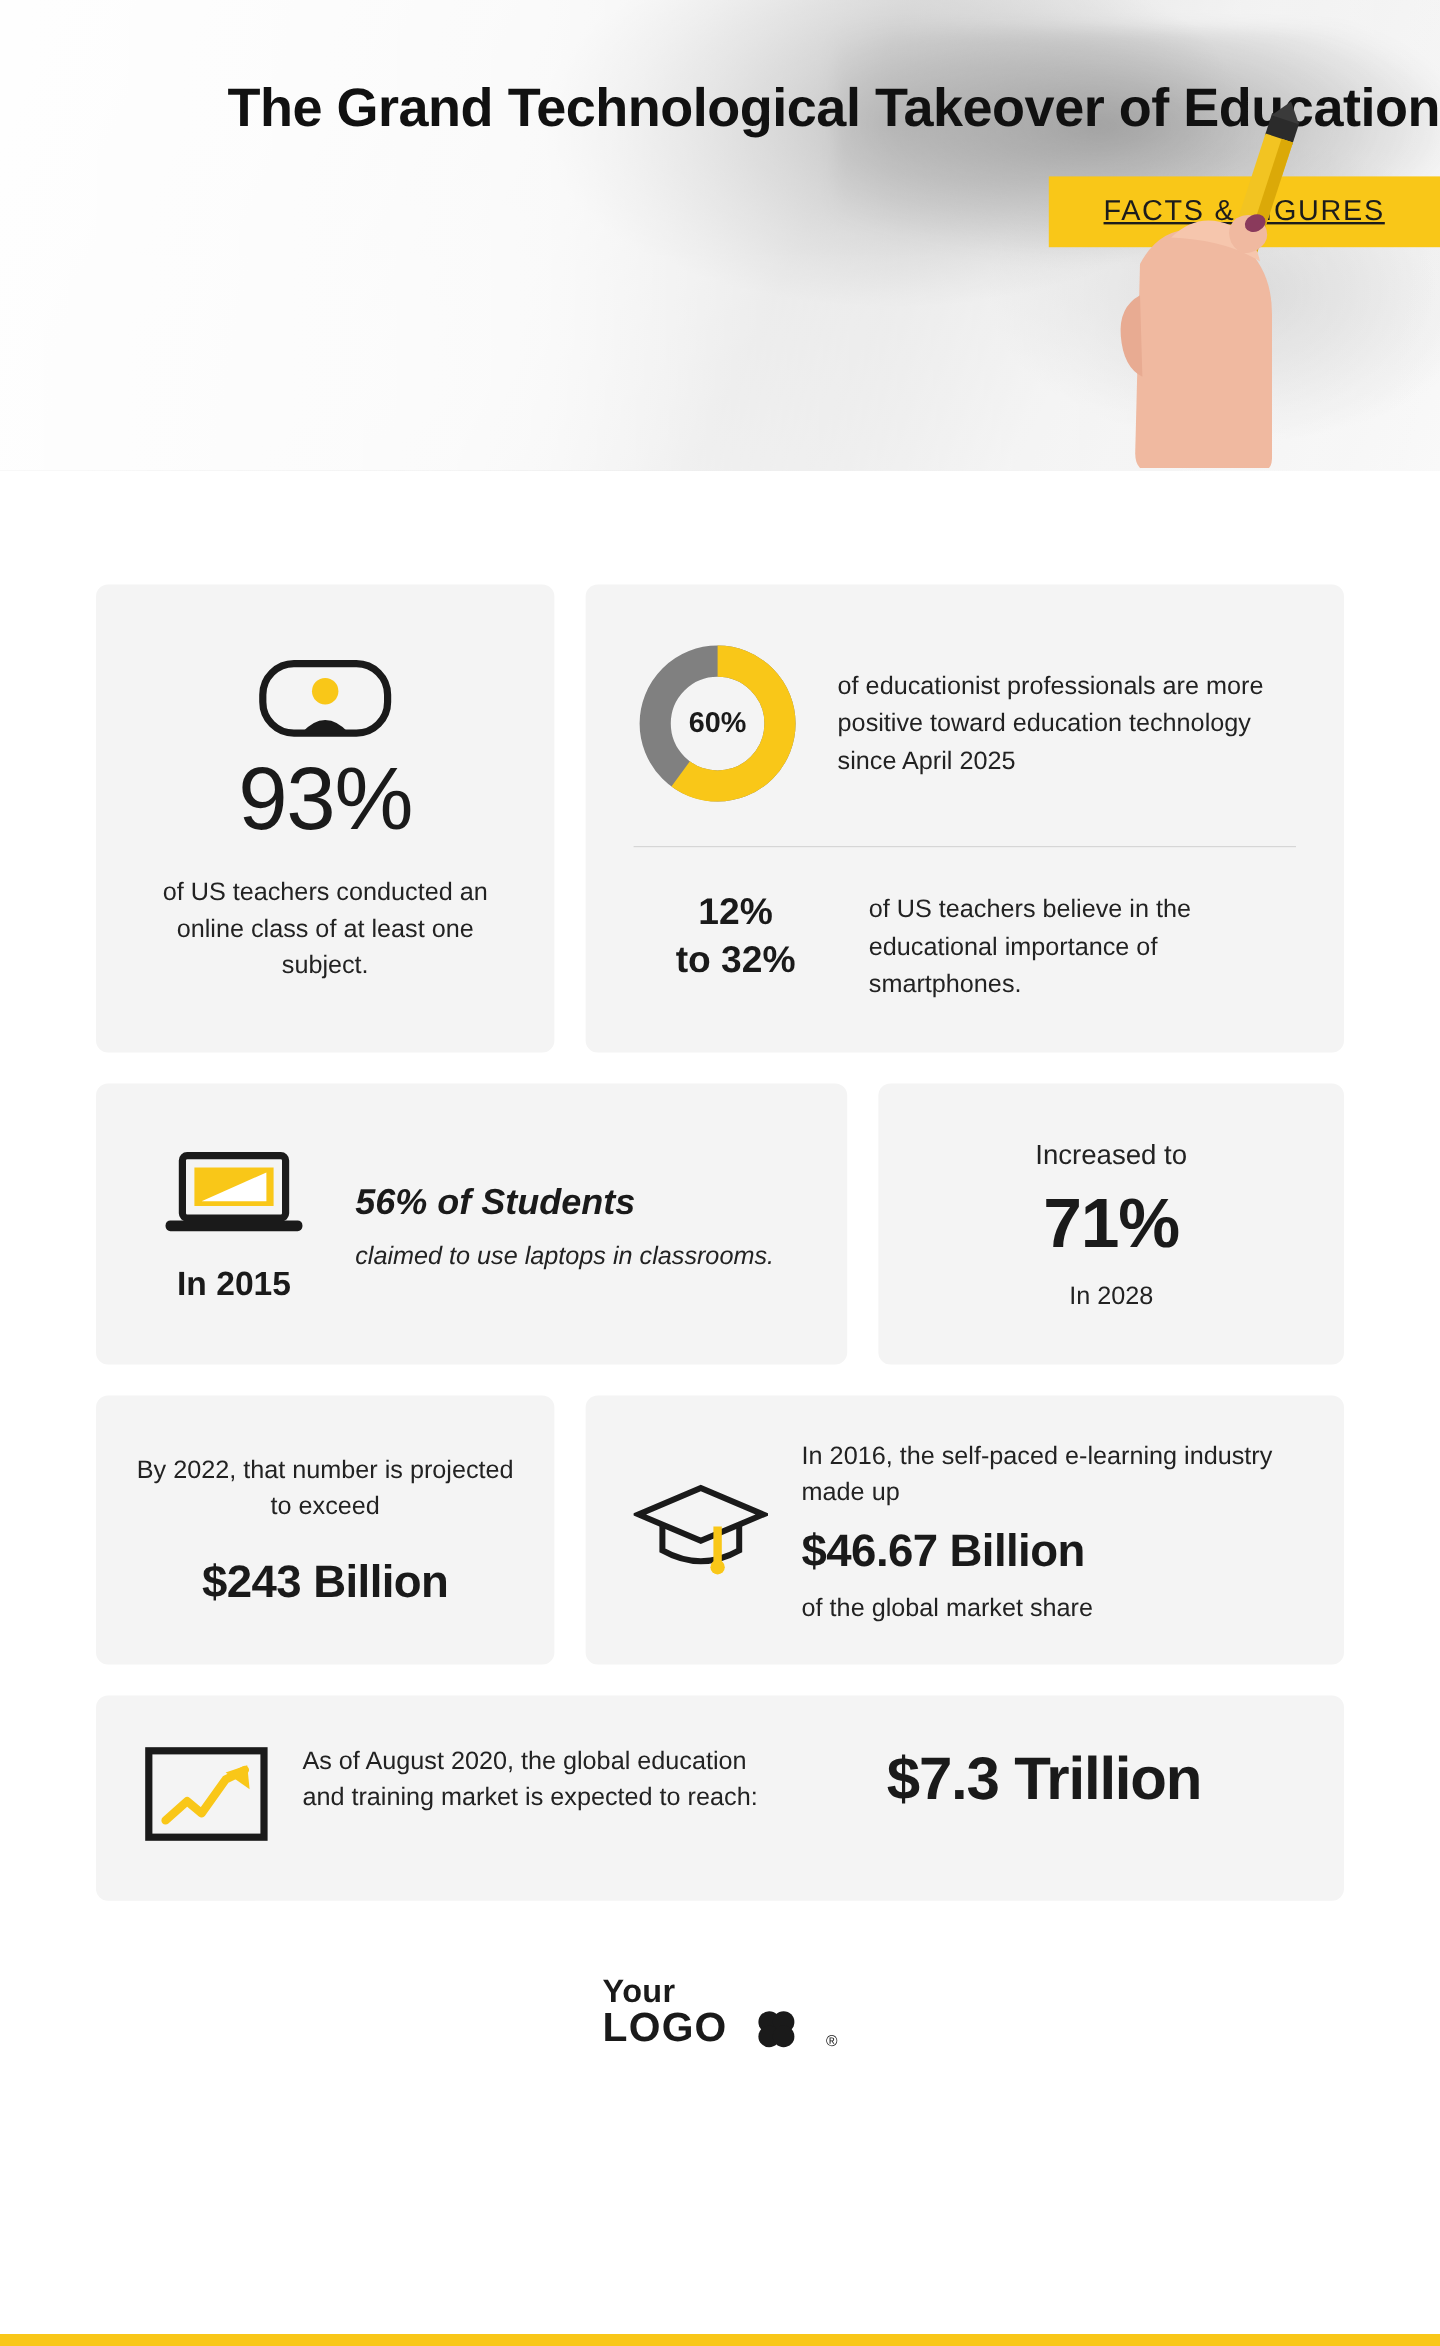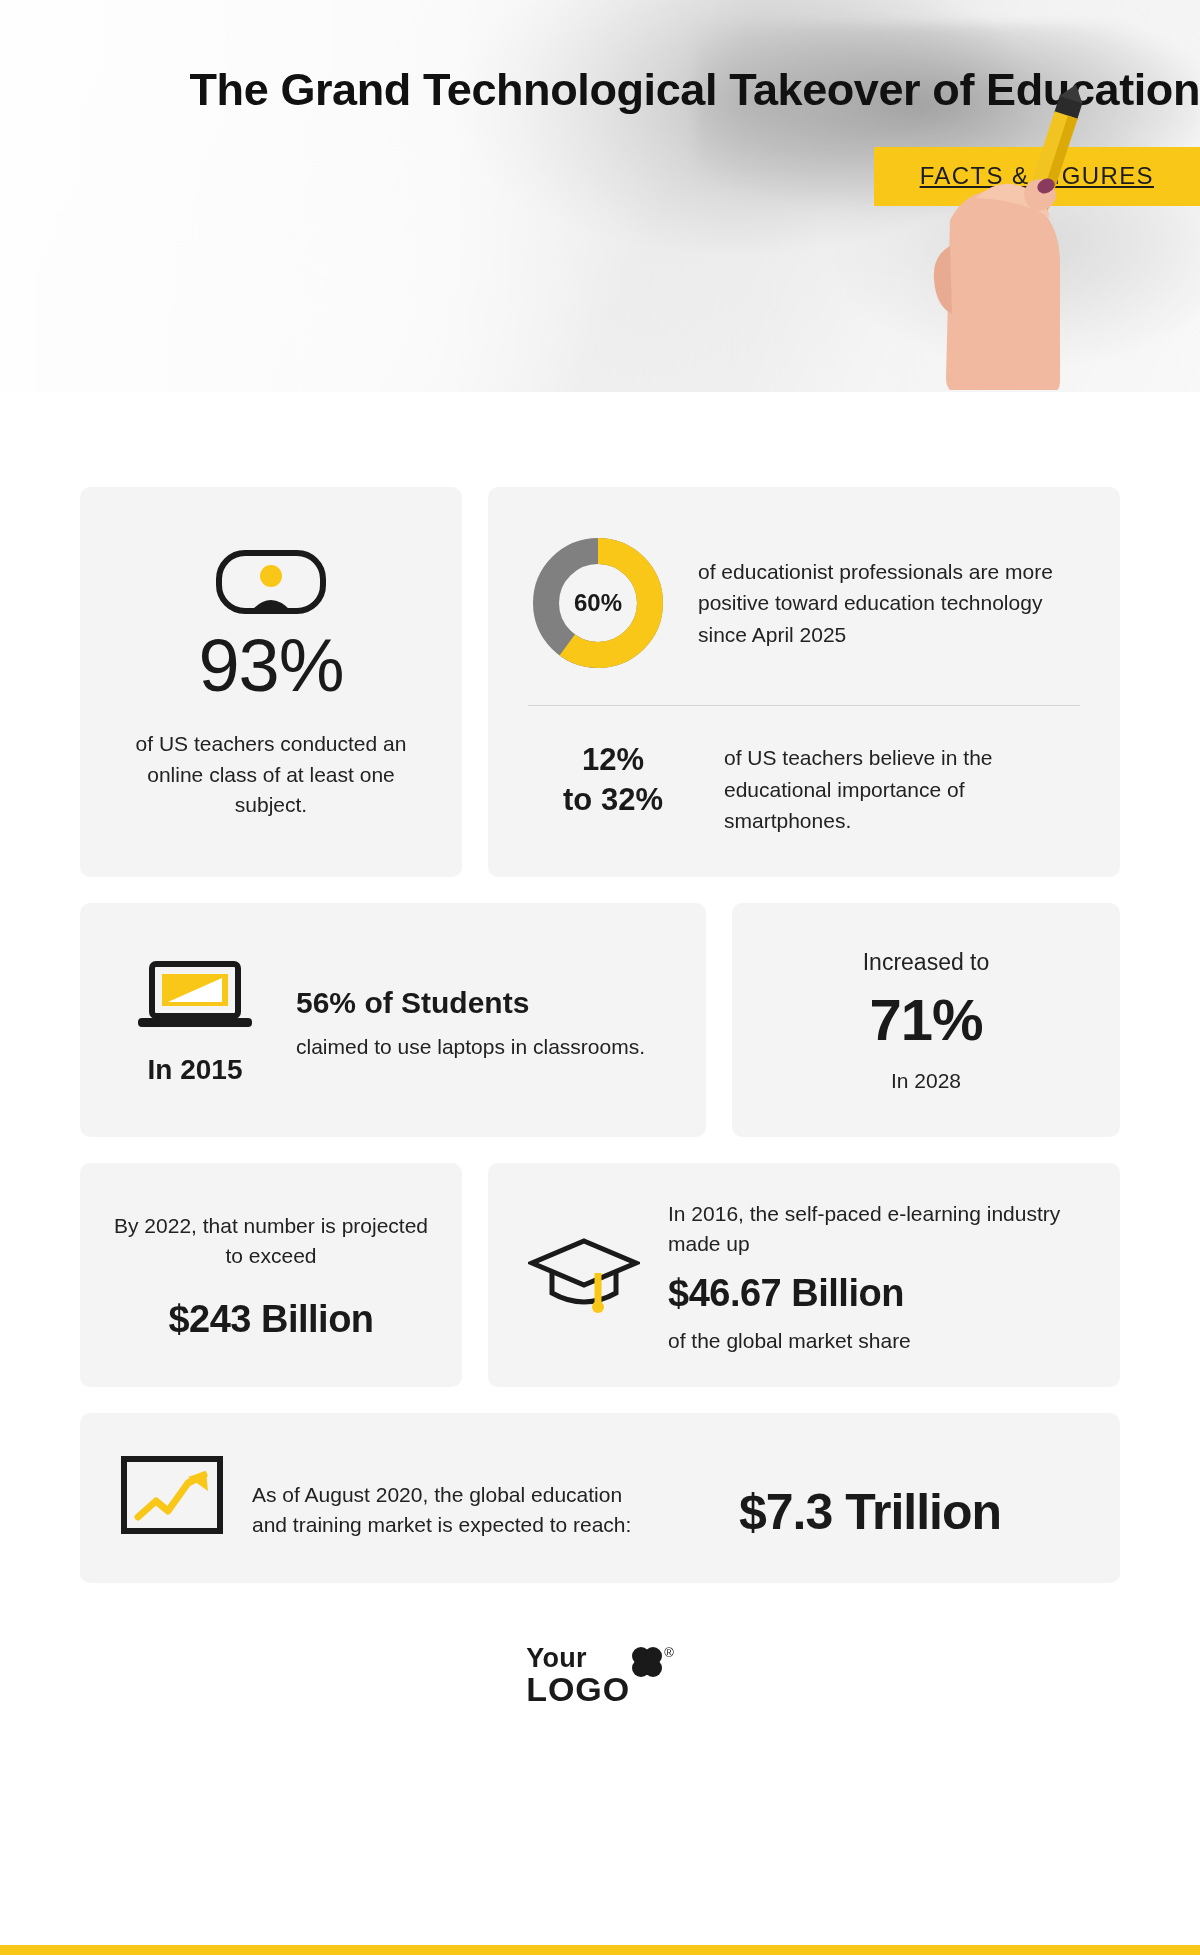--- a/index.html
+++ b/index.html
@@ -184,21 +184,21 @@
     display: flex;
     align-items: center;
     gap: 26px;
   }
   .laptop-col { text-align: center; flex: 0 0 150px; }
   .in-2015 {
     font-size: 28px;
     font-weight: bold;
     margin-top: 16px;
   }
-  .students-col { padding-top: 4px; }
+  .students-col { padding-top: 4px; font-style: italic; }
   .students-head {
     font-size: 30px;
     font-weight: bold;
     margin-bottom: 12px;
   }
   .students-sub {
     font-size: 21px;
     line-height: 1.45;
     color: #222;
   }
@@ -256,21 +256,21 @@
   .e-learn-bot {
     font-size: 21px;
     color: #222;
   }
 
   
   .card-73 {
     width: 100%;
     padding: 40px 40px 42px;
     display: flex;
-    align-items: flex-end;
+    align-items: flex-start;
     gap: 28px;
   }
   .chart-icon-wrap { flex: 0 0 auto; }
   .aug-text {
     font-size: 21px;
     line-height: 1.45;
     color: #222;
     flex: 0 0 380px;
   }
   .trillion-col {
@@ -289,22 +289,22 @@
     margin-top: 10px;
   }
 
   
   .footer {
     margin-top: 62px;
     text-align: center;
   }
   .logo {
     display: inline-flex;
-    align-items: flex-start;
-    gap: 0;
+    align-items: flex-end;
+    gap: 24px;
     justify-content: center;
   }
   .logo-text {
     text-align: left;
     line-height: 1.02;
   }
   .logo-your { font-size: 27px; font-weight: bold; letter-spacing: 0.3px; }
   .logo-logo { font-size: 34px; font-weight: bold; letter-spacing: 1px; }
   .logo-reg { font-size: 13px; vertical-align: top; color: #1a1a1a; }
 

